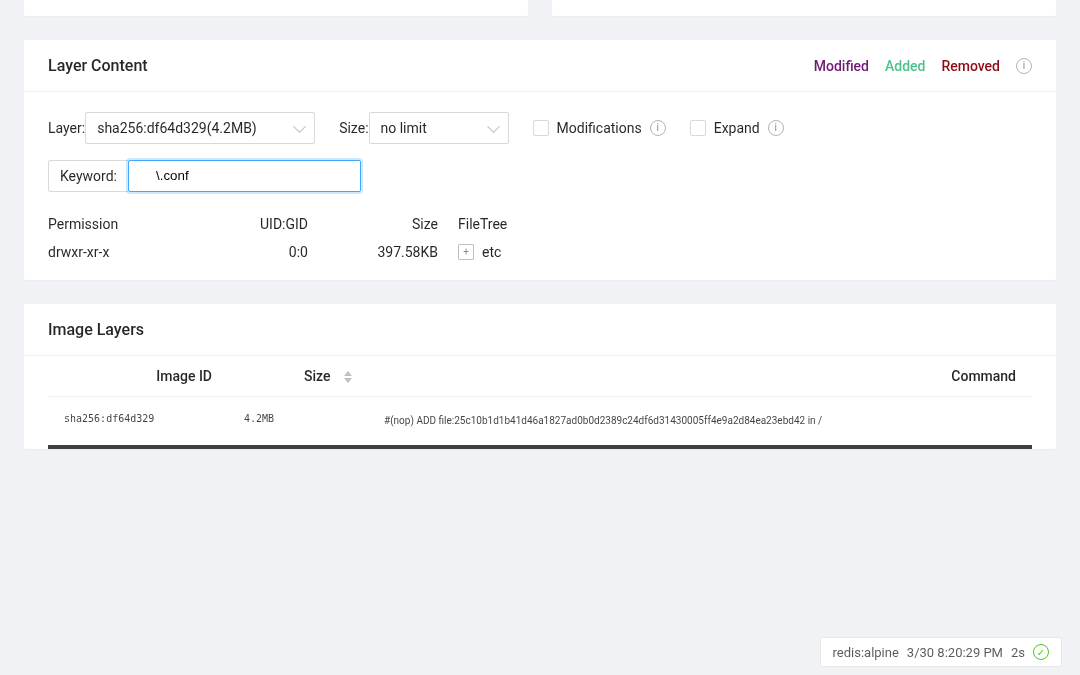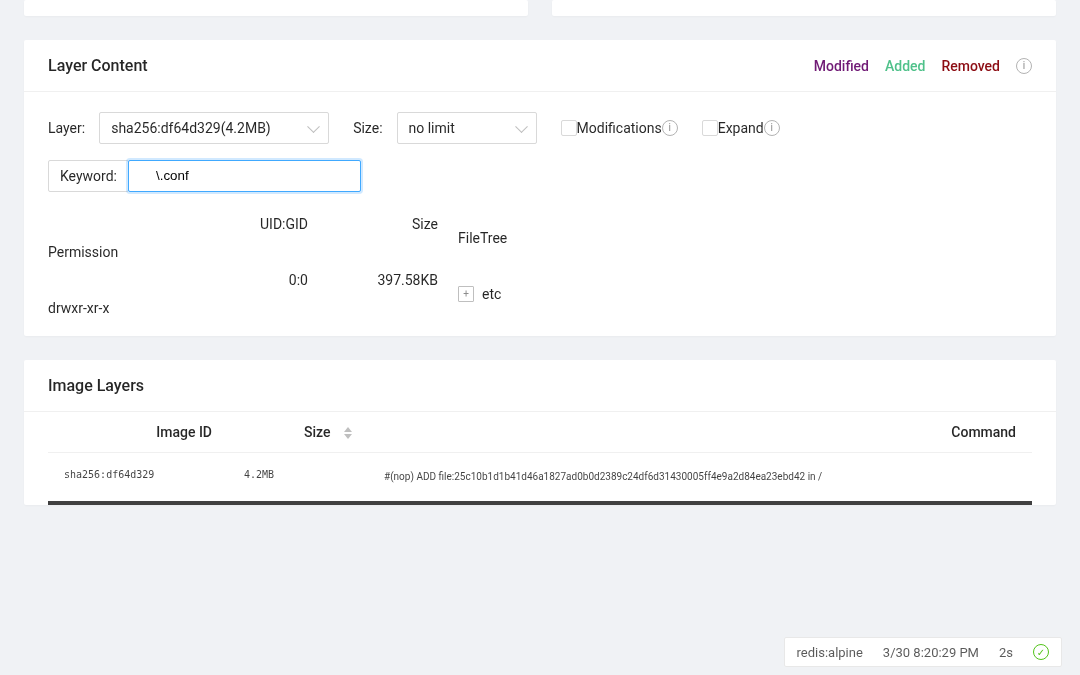--- a/index.html
+++ b/index.html
@@ -80,21 +80,20 @@
       line-height: 22px;
     }
     .select {
       border: 1px solid #d9d9d9;
       border-radius: 2px;
       padding: 4px 28px 4px 11px;
       background: #fff;
       min-width: 120px;
       position: relative;
       line-height: 22px;
-      margin-left: 14px;
     }
     .select::after {
       content: "";
       position: absolute;
       right: 10px;
       top: 50%;
       width: 8px; height: 8px;
       border-right: 1px solid #bfbfbf;
       border-bottom: 1px solid #bfbfbf;
       transform: translateY(-65%) rotate(45deg);
@@ -114,34 +113,34 @@
       width: 16px;
       height: 16px;
       border: 1px solid #d9d9d9;
       border-radius: 2px;
       display: inline-block;
       background: #fff;
     }
     .checkbox-group {
       display: inline-flex;
       align-items: center;
-      gap: 0;
+      gap: 8px;
       justify-content: center;
     }
     .table-header-row {
       display: flex;
       margin-top: 24px;
       color: rgba(0,0,0,0.85);
     }
     .table-data-row {
       display: flex;
       margin-top: 12px;
       color: rgba(0,0,0,0.85);
     }
-    .col-perm { width: 170px; margin-top: 28px; }
+    .col-perm { width: 170px; }
     .col-uidgid { width: 110px; text-align: right; padding-right: 20px; }
     .col-size { width: 130px; text-align: right; padding-right: 20px; }
     .col-filetree { flex: 1; display: flex; align-items: center; gap: 8px; }
     .expand-box {
       display: inline-flex;
       align-items: center;
       justify-content: center;
       width: 16px; height: 16px;
       border: 1px solid #bfbfbf;
       color: #8c8c8c;
@@ -187,21 +186,21 @@
     .status-bar {
       position: fixed;
       right: 18px;
       bottom: 8px;
       background: #fff;
       border: 1px solid #e8e8e8;
       border-radius: 2px;
       padding: 6px 12px;
       display: flex;
       align-items: center;
-      gap: 20px;
+      gap: 8px;
       font-size: 13px;
       color: rgba(0,0,0,0.65);
     }
     .status-check {
       display: inline-flex;
       width: 16px; height: 16px;
       border: 1.5px solid #52c41a;
       border-radius: 50%;
       align-items: center;
       justify-content: center;

